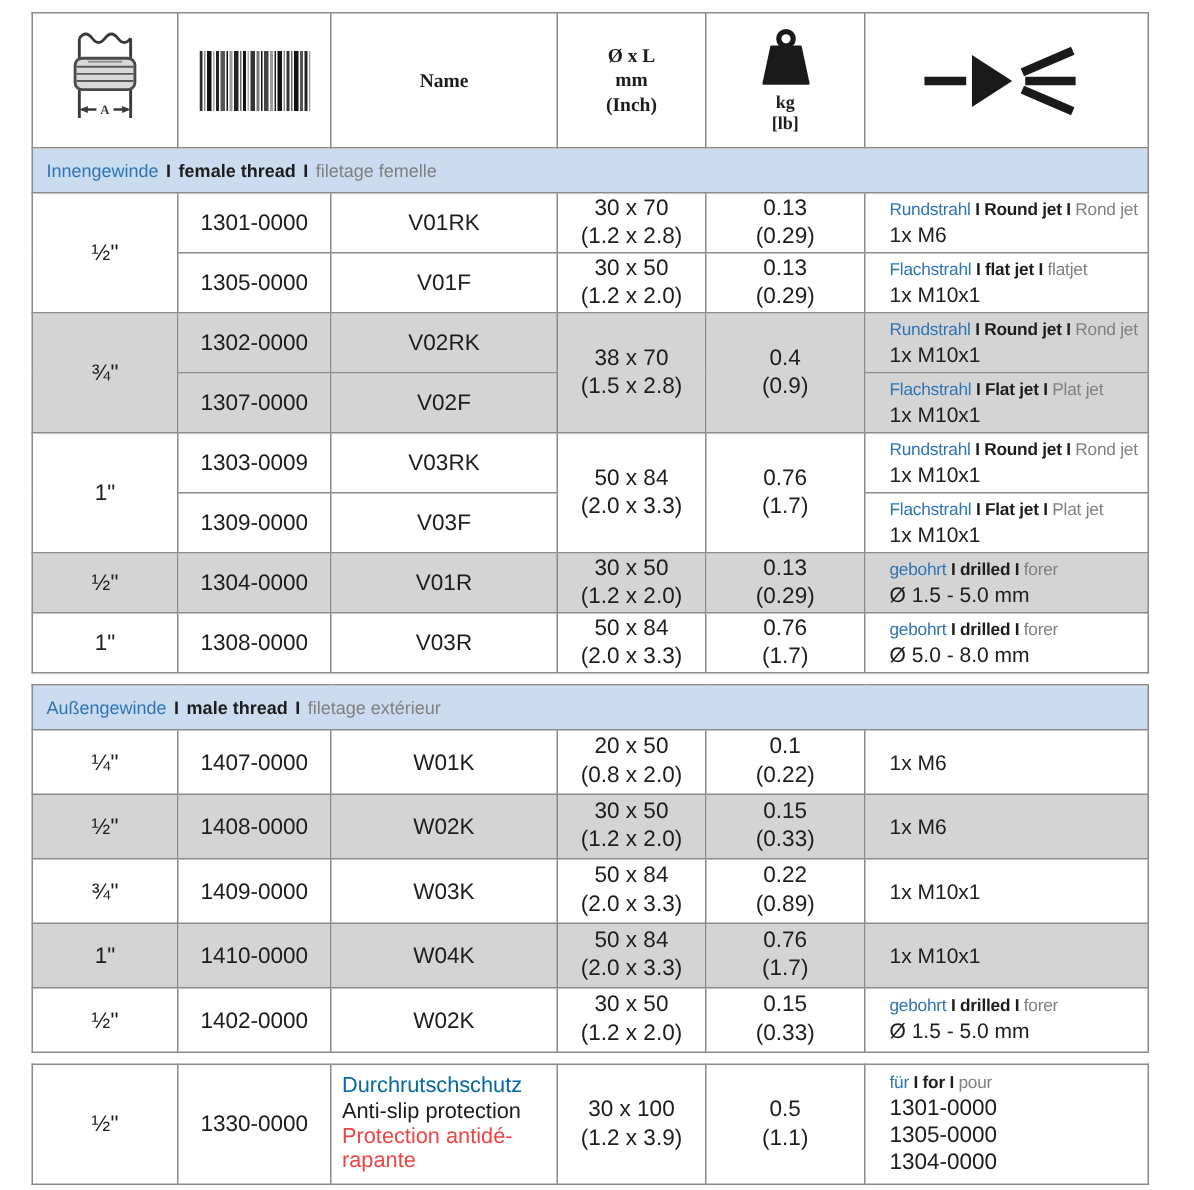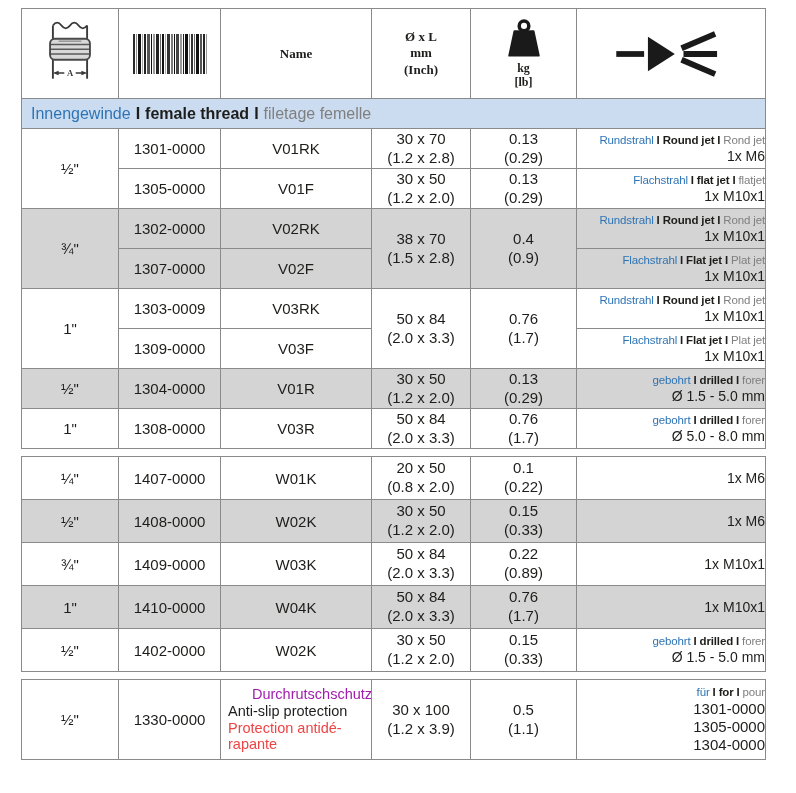--- a/index.html
+++ b/index.html
@@ -29,44 +29,44 @@
 
   
   td.hd { background:#ffffff; font-weight:bold; font-size:13px;font-family:Liberation Serif, serif; }
   .hd-stack span { display:block; line-height:1.25; }
   .wt-units { display:block; font-weight:bold; font-size:12px; line-height:1.1; margin-top:2px; }
   .icon-wrap { display:flex; flex-direction:column; align-items:center; justify-content:center; }
 
   
   td.sect {
     background:#cbdcf0; text-align:left; padding:0 0 0 9px;
-    font-size:16px;
+    font-size:12px;
   }
   .de  { color:#2e74b5; }
   .en-b{ color:#1d1d1b; font-weight:bold; }
   .fr  { color:#7f7f7f; }
   .sp-b{ color:#1d1d1b; font-weight:bold; margin:0 5px; }
 
   
   .l1,.l2 { display:block; line-height:1.25; }
 
   
-  td.jet { text-align:right; padding:2px 0 2px 4px; }
+  td.jet { text-align:left; padding:2px 0 2px 16px; }
   .ml { font-size:11.5px; letter-spacing:-0.15px; line-height:1.3; white-space:nowrap; }
   .ml .de { color:#2e74b5; }
   .ml .en { color:#1d1d1b; font-weight:bold; }
   .ml .fr { color:#7f7f7f; }
   .ml .sp { color:#1d1d1b; font-weight:bold; margin:0 3px; font-size:11.5px; }
   .jv  { font-size:14px; line-height:1.2; }
   .jv3 { font-size:15px; line-height:1.22; }
 
   
   td.name-multi { text-align:left; padding:3px 5px 3px 7px; vertical-align:middle; }
   .nm { display:block; font-size:14.5px; line-height:1.16; }
-  .nm-de { color:#a21caf;margin-left:24px; }
+  .nm-de { color:#0369a1; }
   .nm-en { color:#1d1d1b; }
   .nm-fr { color:#ef4444; }
 
   svg { display:block; }
 </style>
 </head>
 <body>
 
 <table class="t1">
   <colgroup>
@@ -297,20 +297,25 @@
 <table class="t2">
   <colgroup>
     <col style="width:97px">
       <col style="width:102px">
       <col style="width:151px">
     <col style="width:99px">
       <col style="width:106px">
       <col style="width:189px">
   </colgroup>
   <tbody>
+  <tr class="sect-row">
+    <td colspan="6" class="sect">
+      <span class="de">Außengewinde</span><span class="sp-b">I</span><span class="en-b">male thread</span><span class="sp-b">I</span><span class="fr">filetage extérieur</span>
+    </td>
+  </tr>
 
   <tr class="data">
     <td>¼"</td>
     <td>1407-0000</td>
     <td>W01K</td>
     <td>
           <span class="l1">20 x 50</span>
           <span class="l2">(0.8 x 2.0)</span>
         </td>
     <td>

